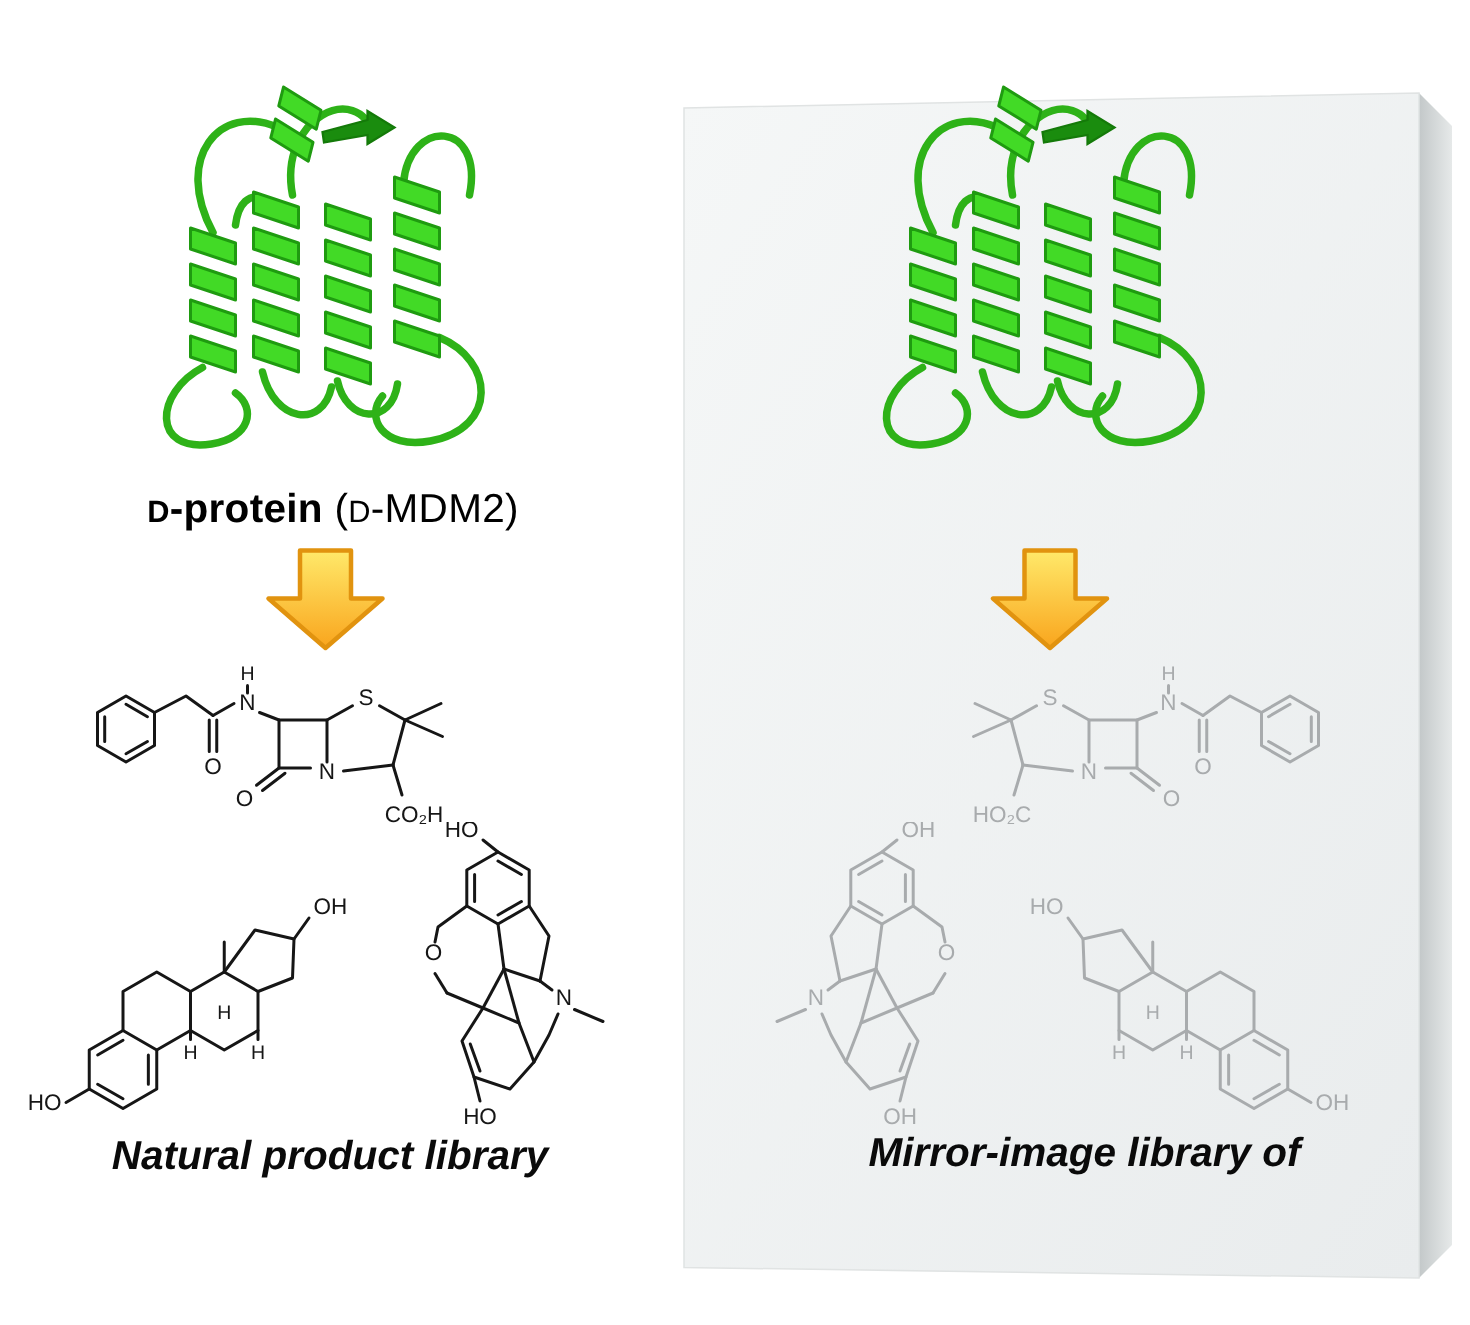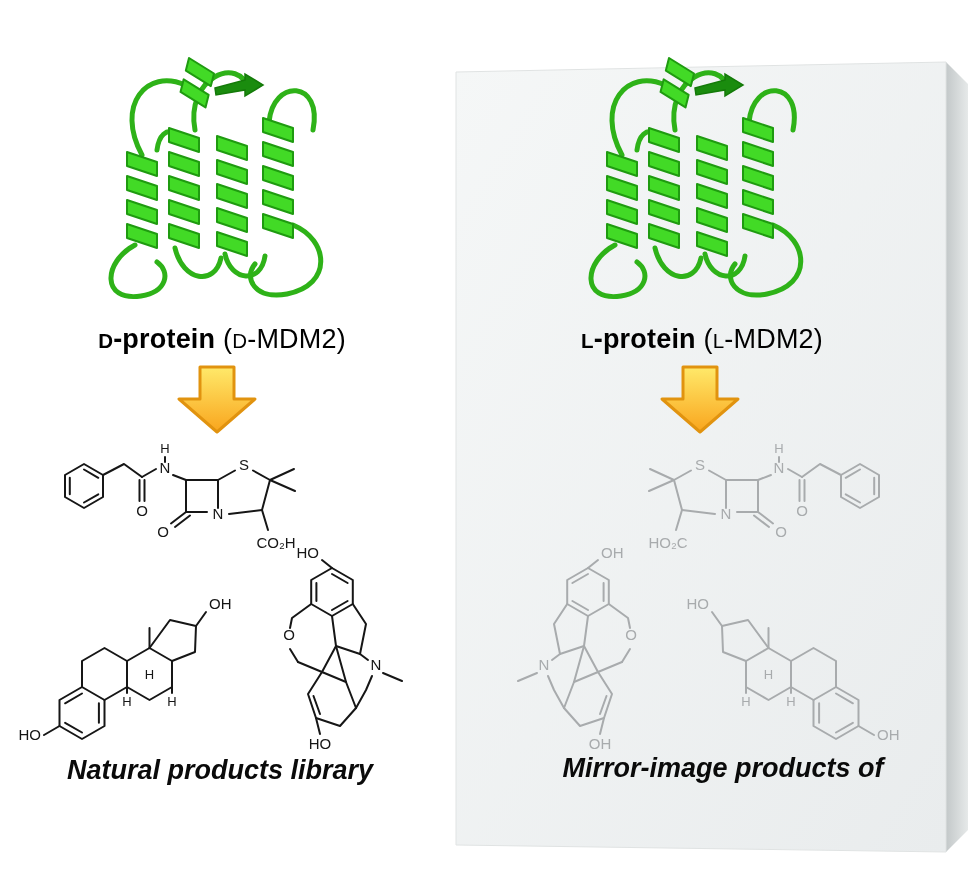--- a/index.html
+++ b/index.html
@@ -133,24 +133,20 @@
     <use href="#protein-ribbon"></use>
   </svg>
   <svg class="abs" style="left:574px;top:30px" width="256" height="300" viewBox="0 0 250 300">
     <use href="#protein-ribbon"></use>
   </svg>
 
   <div class="protein-label" style="left:40px;top:324px;width:364px">
     <span class="plbold"><span class="sc">D</span><span>-protein</span></span>
     <span class="plnorm"><span>(</span><span class="sc">D</span><span>-MDM2)</span></span>
   </div>
-  <div class="protein-label" style="left:520px;top:324px;width:364px">
-    <span class="plbold"><span class="sc">L</span><span>-protein</span></span>
-    <span class="plnorm"><span>(</span><span class="sc">L</span><span>-MDM2)</span></span>
-  </div>
 
   <svg class="abs" style="left:172px;top:364px" width="90" height="72" viewBox="0 0 90 72">
     <polygon points="28,3 62,3 62,35 83,35 45,68 7,35 28,35" fill="url(#arrowGrad)" stroke="#e1930f" stroke-width="3" stroke-linejoin="round"></polygon>
   </svg>
   <svg class="abs" style="left:655px;top:364px" width="90" height="72" viewBox="0 0 90 72">
     <polygon points="28,3 62,3 62,35 83,35 45,68 7,35 28,35" fill="url(#arrowGrad)" stroke="#e1930f" stroke-width="3" stroke-linejoin="round"></polygon>
   </svg>
 
   <svg class="abs mol-black" style="left:46px;top:424px" width="340" height="150" viewBox="0 0 340 150">
     <use href="#skel-pen"></use>
@@ -207,18 +203,18 @@
     <g transform="translate(250,0) scale(-1,1)">
         <use href="#skel-est"></use>
       </g>
     <text class="atom" x="213" y="162" text-anchor="start">OH</text>
     <text class="atom" x="45" y="31" text-anchor="end">HO</text>
     <text class="atom-sm" x="127" y="128" text-anchor="middle">H</text>
     <text class="atom-sm" x="82" y="128" text-anchor="middle">H</text>
     <text class="atom-sm" x="104.5" y="101" text-anchor="middle">H</text>
   </svg>
 
-  <div class="caption" style="left:30px;top:754px;width:380px">Natural products library</div>
+  <div class="caption" style="left:30px;top:754px;width:380px">Natural product library</div>
   <div class="caption" style="left:528px;top:752px;width:390px">
-    <div>Mirror-image products of</div>
+    <div>Mirror-image library of</div>
   </div>
 
 </div>
 
 </body></html>

